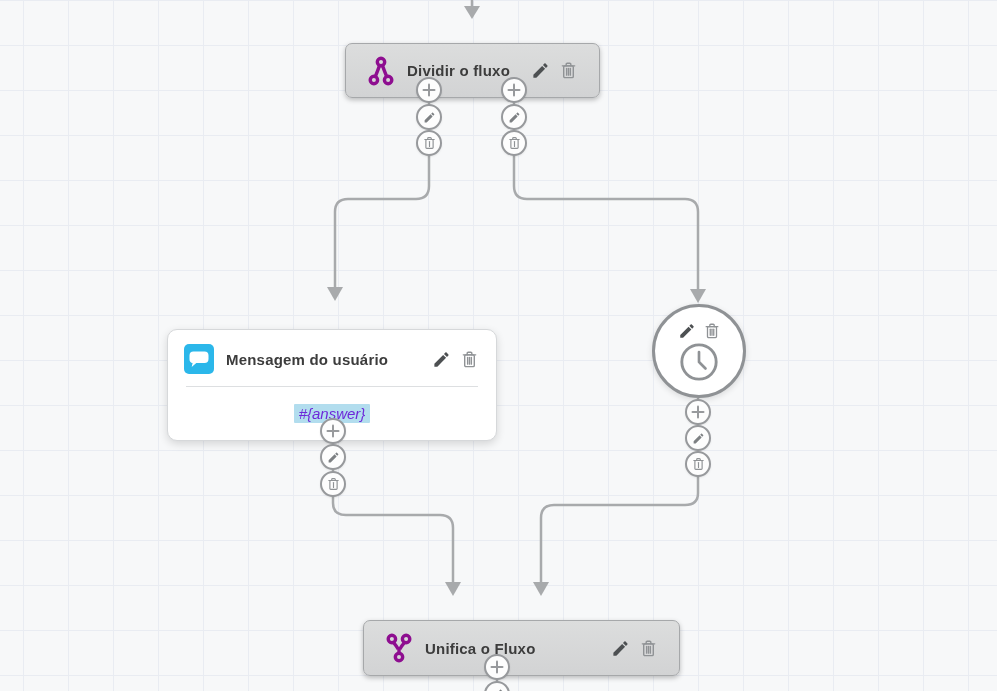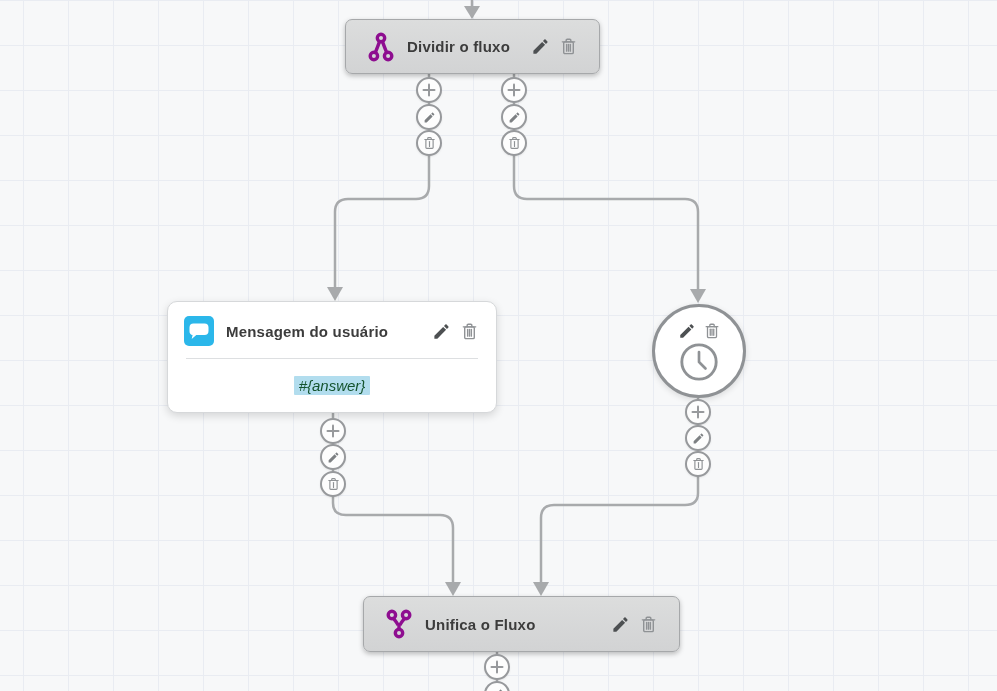--- a/index.html
+++ b/index.html
@@ -13,27 +13,27 @@
     background-position:23px 0;
     font-family:"Liberation Sans",sans-serif;
   }
   .wires{position:absolute;left:0;top:0;width:997px;height:691px;pointer-events:none;}
 
   .node-gray{
     position:absolute;box-sizing:border-box;
     background:linear-gradient(#dcdddd,#d2d3d4);
     border:1px solid #a6a8aa;border-radius:7px;
     box-shadow:0 2px 5px rgba(0,0,0,.25);
-    display:flex;align-items:center;padding:0 22px;gap:13px;
+    display:flex;align-items:center;padding:0 22px;gap:13px;margin-top:24px;
   }
   .node-card{
     position:absolute;box-sizing:border-box;
     background:#ffffff;border:1px solid #d6d8da;border-radius:10px;
     box-shadow:0 3px 9px rgba(0,0,0,.14);
-    display:flex;flex-direction:column;
+    display:flex;flex-direction:column;margin-top:28px;
   }
   .card-header{display:flex;align-items:center;gap:12px;padding:14px 18px 12px 16px;}
   .card-divider{height:1px;background:#dddfe1;margin:0 18px;}
   .card-body{flex:1;display:flex;align-items:center;justify-content:center;}
   .node-circle{
     position:absolute;width:94px;height:94px;border-radius:50%;
     box-sizing:border-box;background:#ffffff;border:3px solid #8f9295;
     box-shadow:0 2px 6px rgba(0,0,0,.12);
     display:flex;flex-direction:column;align-items:center;justify-content:center;gap:1px;
   }
@@ -47,21 +47,21 @@
 
   .port-btn{
     position:absolute;width:26px;height:26px;border-radius:50%;
     background:#fdfdfd;border:2px solid #97999c;box-sizing:border-box;
     transform:translate(-50%,-50%);
     display:flex;align-items:center;justify-content:center;cursor:pointer;
     box-shadow:0 1px 2px rgba(0,0,0,.08);
   }
 
   .variable-chip{
-    font-size:15px;font-style:italic;color:#14532d;
+    font-size:15px;font-style:italic;color:#6d28d9;
     background:#b2ddee;padding:1px 5px;border-radius:1px;
   }
 </style>
 </head>
 <body>
 
 <div class="canvas">
 
   <svg class="wires">
     <g fill="none" stroke="#a8aaac" stroke-width="2.5">

